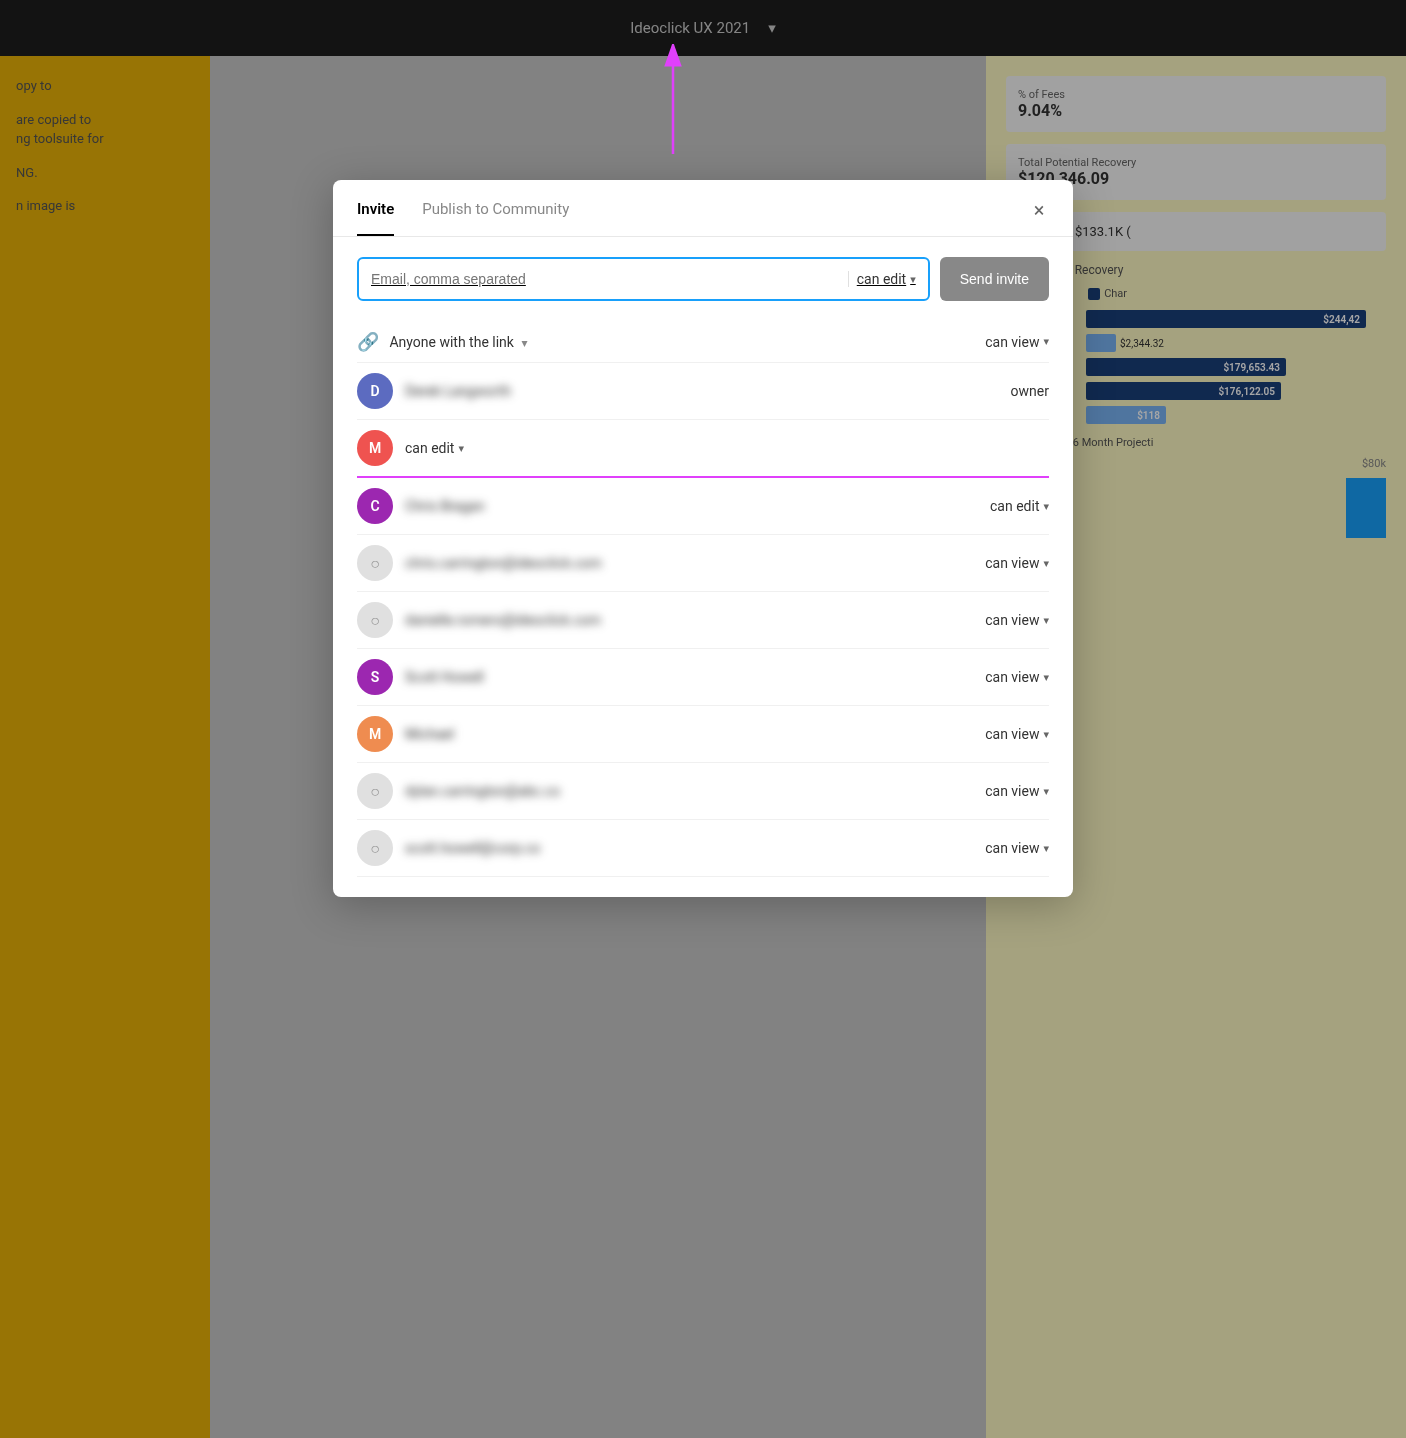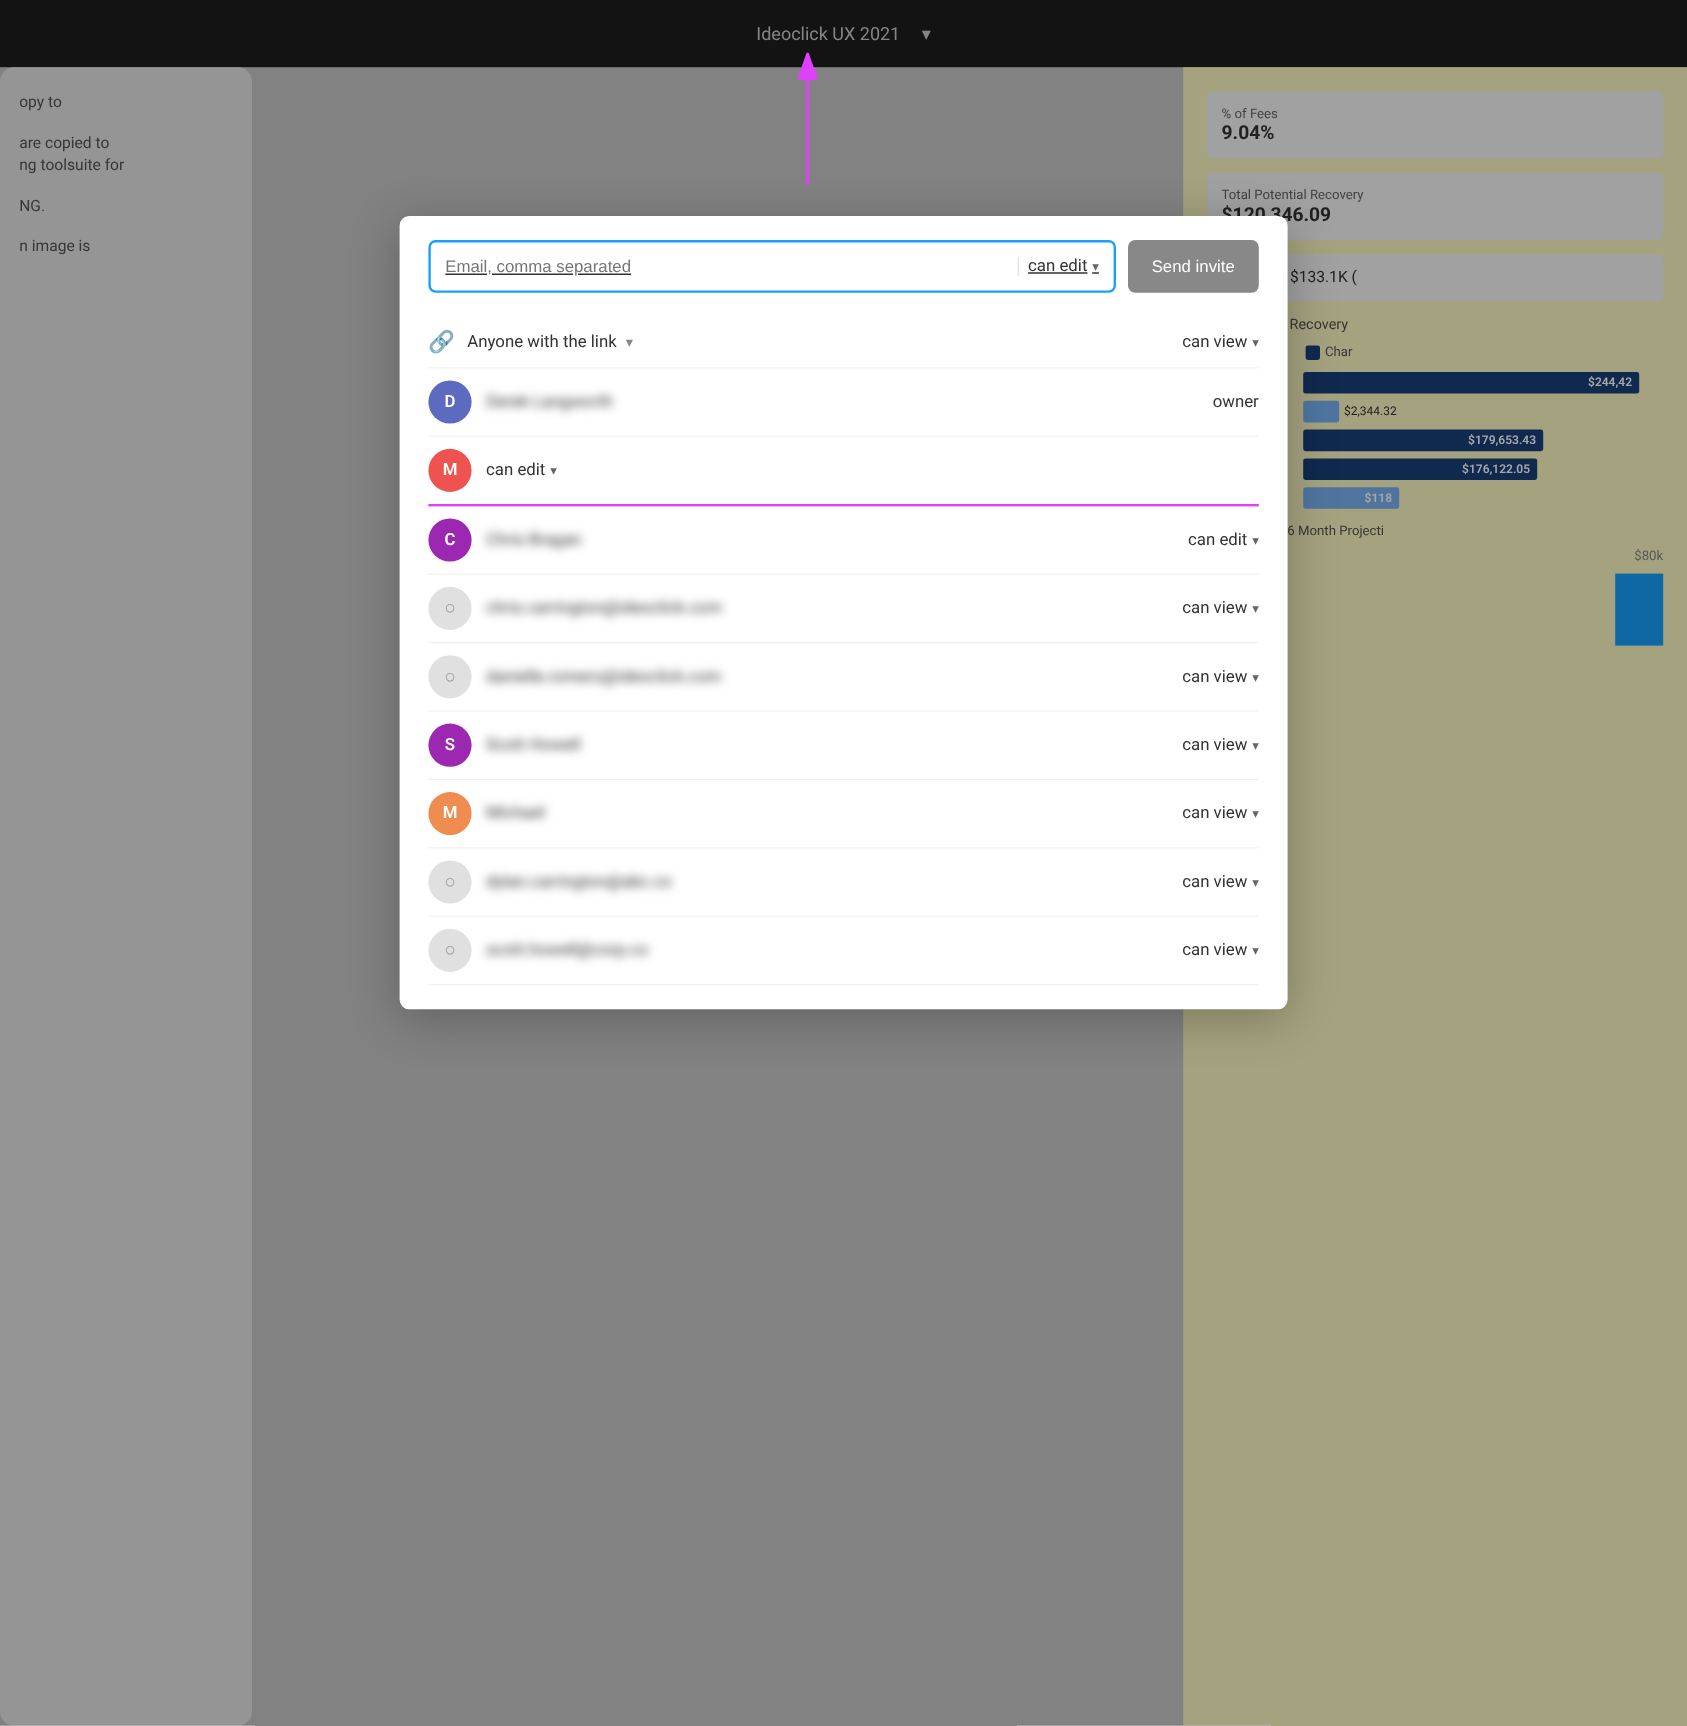--- a/index.html
+++ b/index.html
@@ -64,25 +64,24 @@
     .metric-label { font-size: 11px; color: #666; }
     .metric-value { font-size: 16px; font-weight: 700; color: #333; }
 
     
     .left-panel {
       position: absolute;
       left: 0;
       top: 56px;
       width: 210px;
       bottom: 0;
-      background: #e5e5e5;
+      background: #eab308;
       padding: 20px 16px;
       font-size: 13px;
       color: #555;
-      border-radius: 12px;
     }
 
     .left-panel p { margin-bottom: 14px; line-height: 1.5; }
 
     
     .chart-legend {
       display: flex;
       gap: 16px;
       margin: 10px 0;
       font-size: 11px;
@@ -434,20 +433,31 @@
   </defs>
   <line x1="30" y1="110" x2="30" y2="10" stroke="#e040fb" stroke-width="2.5" marker-end="url(#arrowhead)"></line>
 </svg>
 
 <div class="annotation-text" style="position:absolute;top:178px;left:50%;transform:translateX(-50%);color:#e040fb;font-size:22px;font-weight:700;white-space:nowrap;z-index:20;text-align:center;">
   <span>This team/file is not present in left nav of app</span>
 </div>
 
 <div class="modal">
 
+  <div class="modal-header">
+    <div class="tab active">
+      <span>Invite</span>
+    </div>
+    <div class="tab">
+      <span>Publish to Community</span>
+    </div>
+    <div class="close-btn">
+      <span>×</span>
+    </div>
+  </div>
 
   <div class="modal-body">
 
     <div class="invite-row">
       <div class="email-input-wrap">
         <input class="email-input" type="text" placeholder="Email, comma separated" style="">
         <div class="permission-dropdown">
           <span>can edit</span>
           <span class="chevron">▾</span>
         </div>

